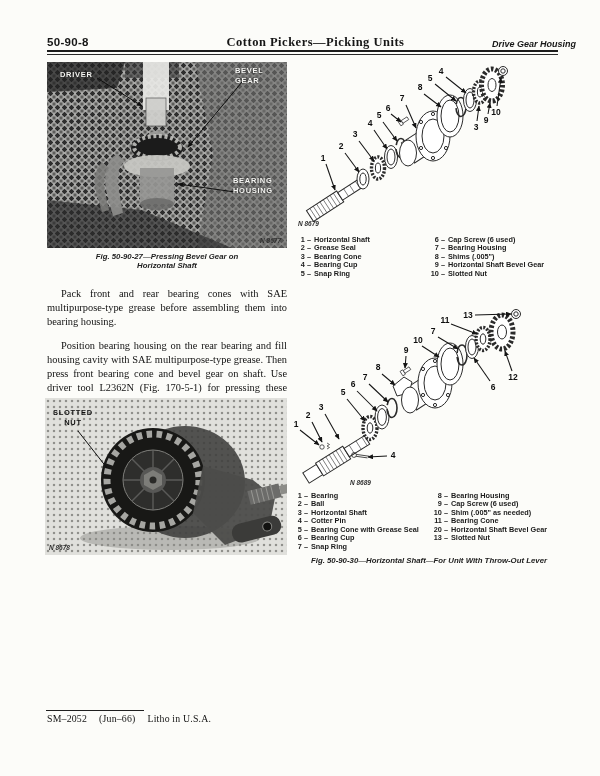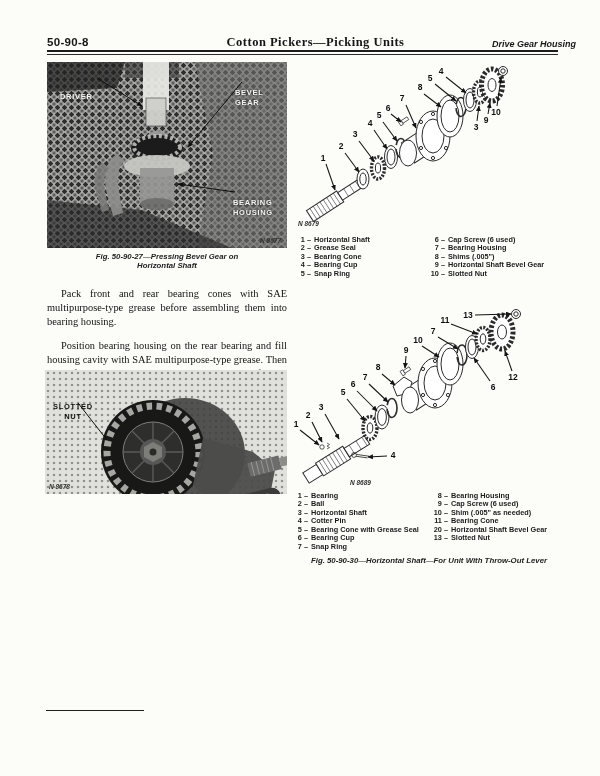--- a/index.html
+++ b/index.html
@@ -15,27 +15,27 @@
               border-top:2.5px solid #1d1d1d; border-bottom:1.2px solid #2a2a2a; }
 
   
   .photo { position:absolute; overflow:hidden; }
   .photo1 { left:47px; top:62px; width:240px; height:186px;
     background-color:#a8a8a6;
     background-image:
       radial-gradient(circle, #2e2e2e 2.1px, transparent 2.3px),
       radial-gradient(circle, #5d5d5b 1.7px, transparent 1.9px);
     background-size:7px 7px, 7px 7px; background-position:0 0, 3.5px 3.5px; }
-  .photo2 { left:45px; top:370px; width:242px; height:124px;
+  .photo2 { left:45px; top:398px; width:242px; height:157px;
     background-color:#e0e0dc;
     background-image: radial-gradient(circle, #90908c 1.4px, transparent 1.6px);
     background-size:6px 6px; }
   .photo svg { position:absolute; left:0; top:0; }
   .photo-label { position:absolute; font:700 7.5px/1.3 "Liberation Sans",sans-serif;
-                 letter-spacing:.7px; z-index:3;margin-top:22px; }
+                 letter-spacing:.7px; z-index:3; }
   .lab-light { color:#f5f5f2; text-shadow:0 0 2px rgba(0,0,0,.7); }
   .lab-dark  { color:#0e0e0e; }
   .pid { position:absolute; font:italic 700 6.5px "Liberation Sans",sans-serif; color:#2c2c2c; z-index:3; }
   .pid-photo1 { right:6px; bottom:4px; color:#303030; }
   .pid-photo2 { left:4px; bottom:4px; }
 
   
   .figcap { position:absolute; font:italic 700 7.8px/1.2 "Liberation Sans",sans-serif;
             color:#212121; text-align:center; }
   .cap27 { left:47px; top:252px; width:240px; }
@@ -475,14 +475,17 @@
         </div>
       <div class="part">
           <span class="pn">13 –</span>
           <span class="pt">Slotted Nut</span>
         </div>
     </div>
   </div>
   <div class="figcap cap30">Fig. 50-90-30—Horizontal Shaft—For Unit With Throw-Out Lever</div>
 
   <div class="frule"></div>
+  <div class="footer">
+    <span>SM–2052</span><span>(Jun–66)</span><span>Litho in U.S.A.</span>
+  </div>
 
 </div>
 
 </body></html>

